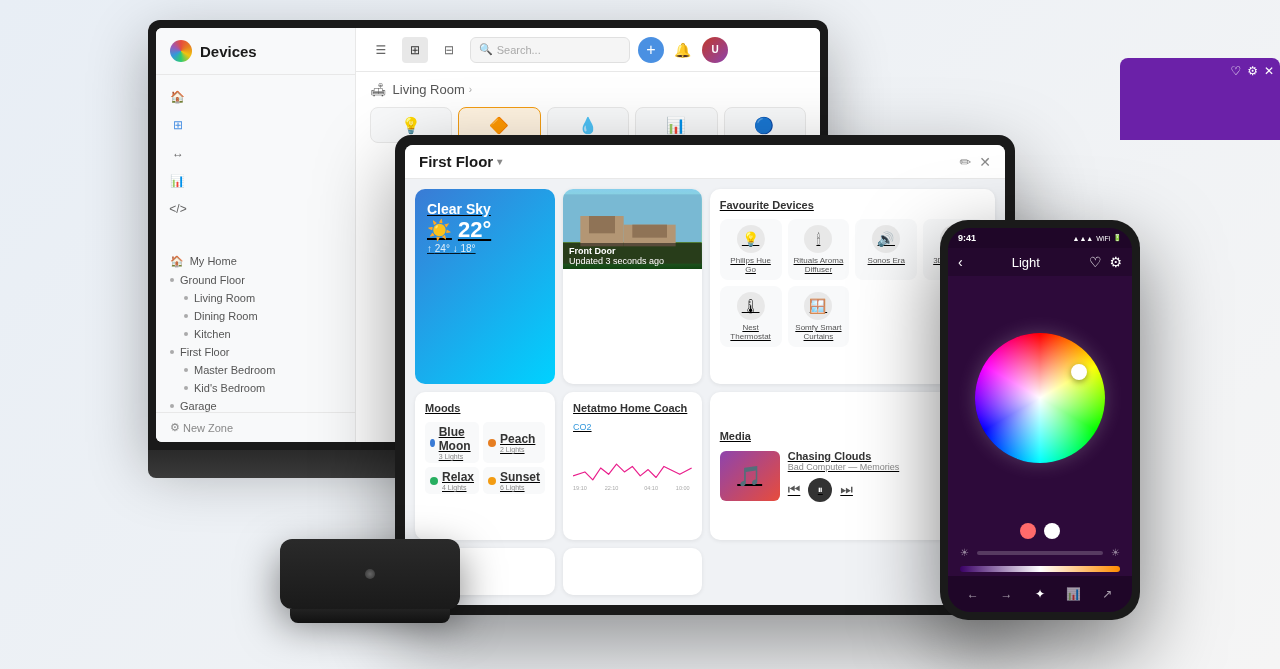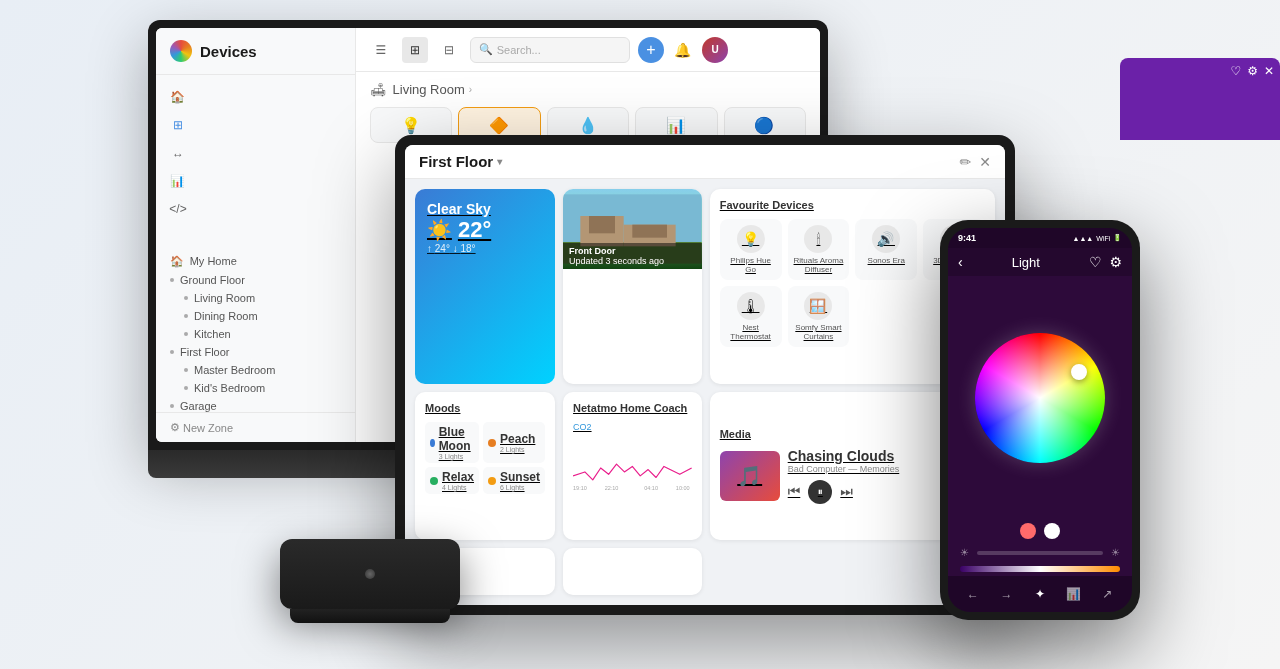--- a/index.html
+++ b/index.html
@@ -503,21 +503,21 @@
       display: flex;
       align-items: center;
       justify-content: center;
       color: white;
       font-size: 20px;
     }
 
     .media-info { flex: 1; }
 
     .media-title {
-      font-size: 14px;
+      font-size: 11px;
       font-weight: 600;
       color: #333;
     }
 
     .media-artist {
       font-size: 9px;
       color: #888;
     }
 
     .media-controls {

